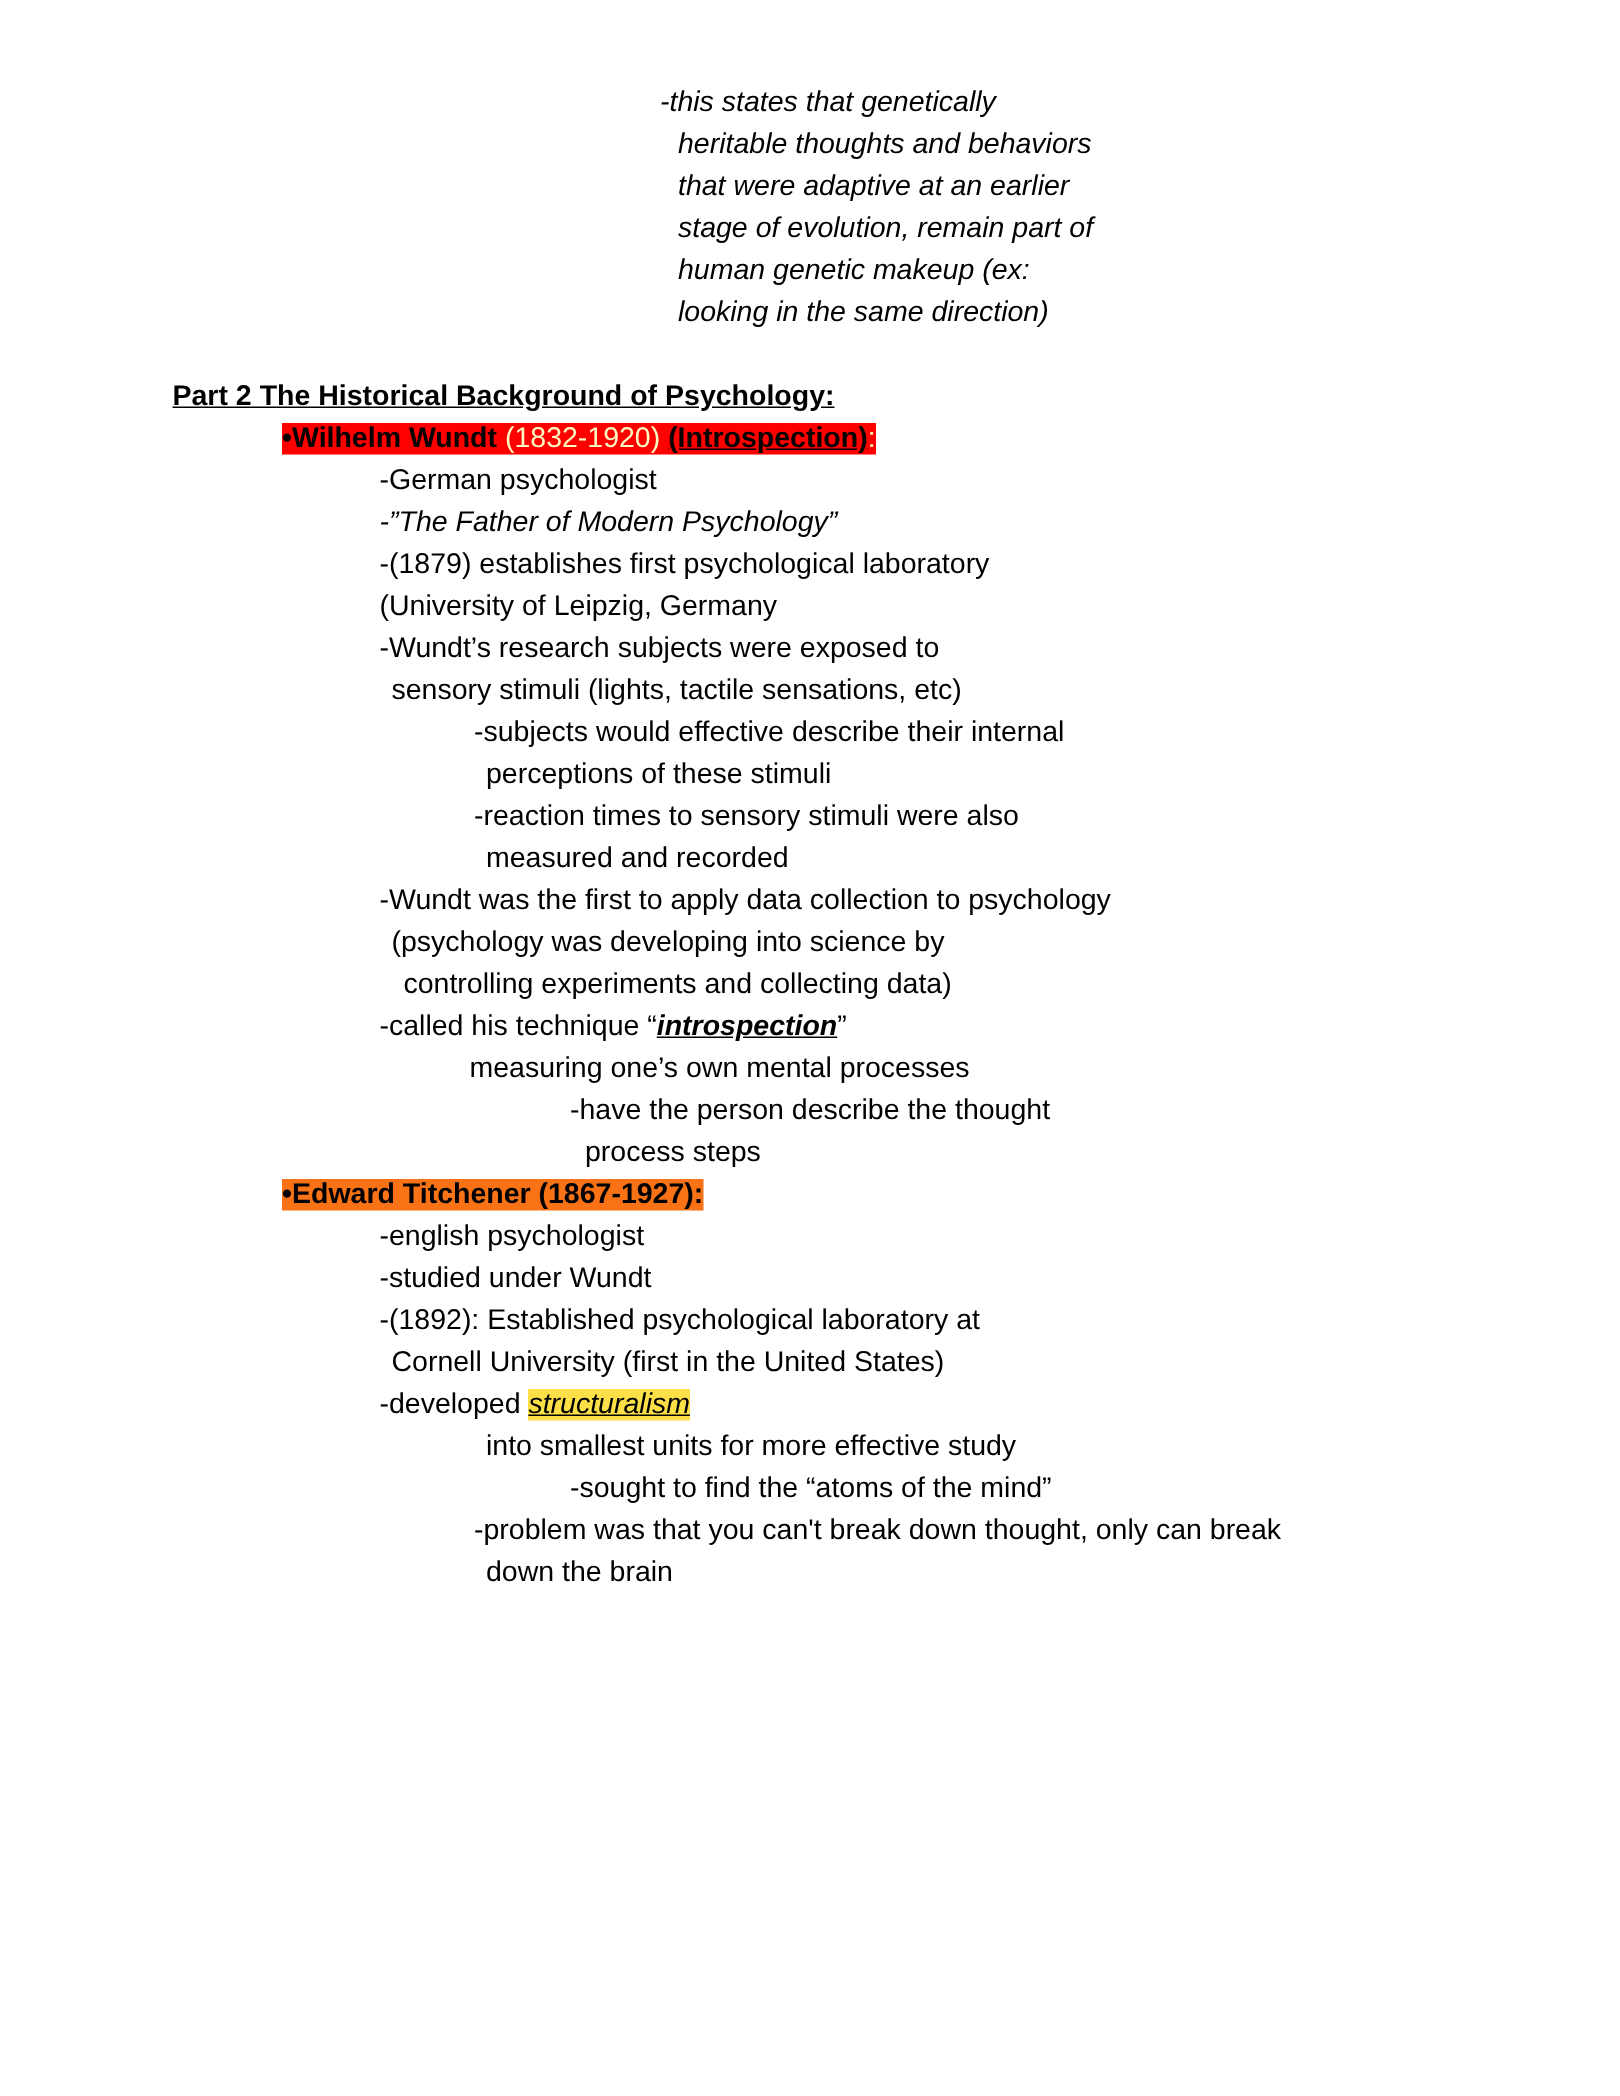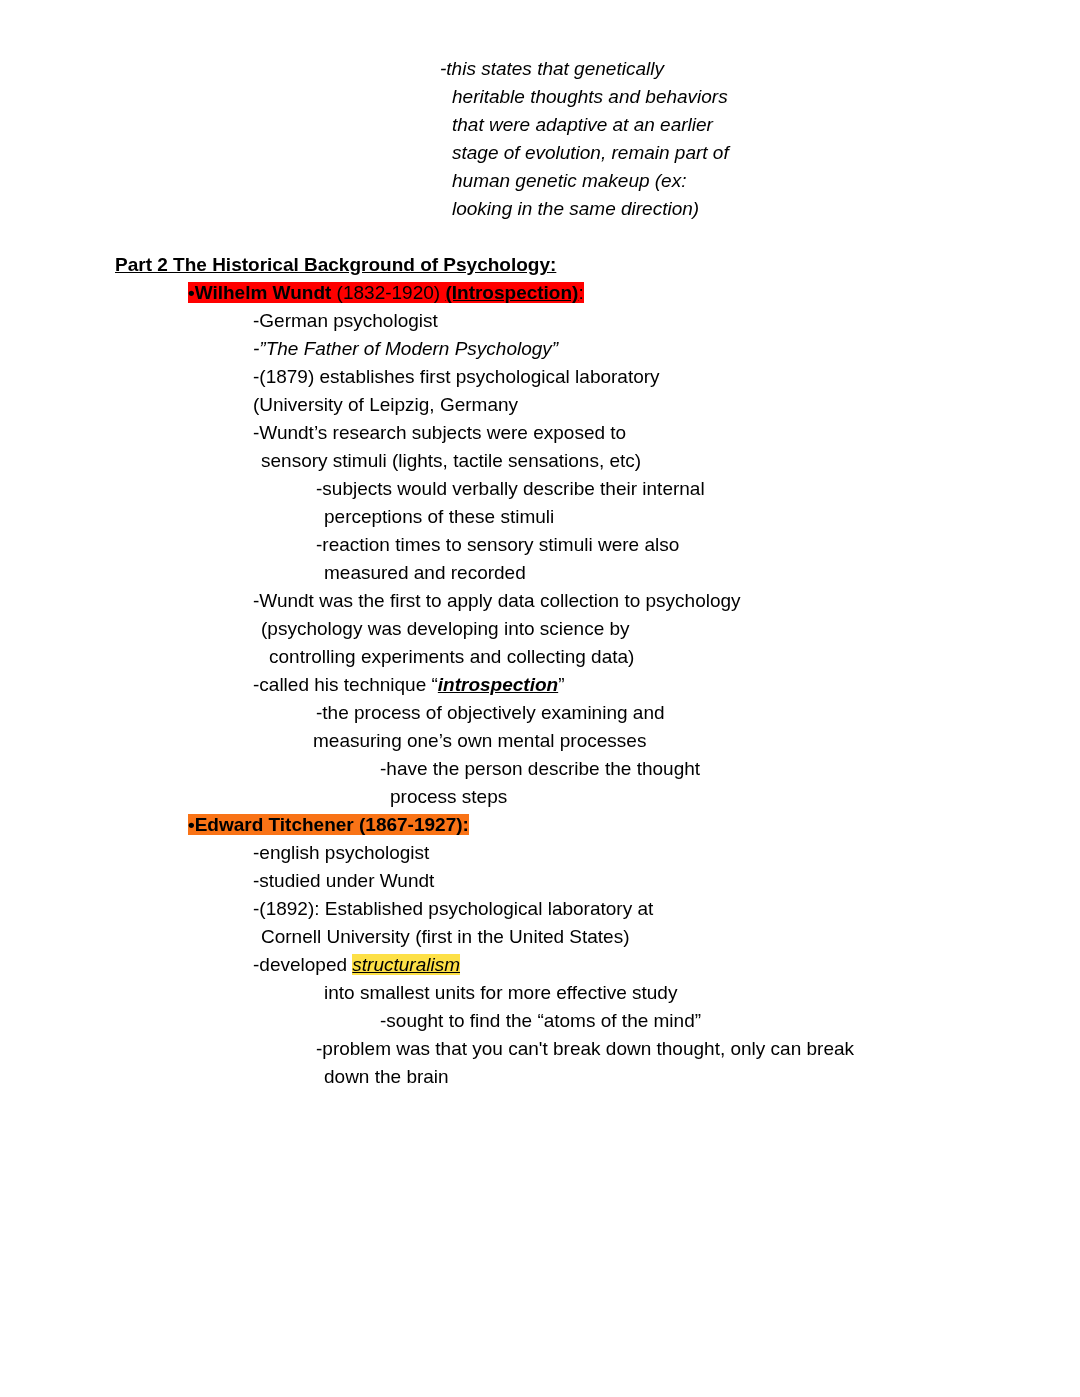--- a/index.html
+++ b/index.html
@@ -24,21 +24,21 @@
   .i2  { margin-left: 316px; }
   .i2c { margin-left: 324px; }
   .i2m { margin-left: 313px; }
   .i3  { margin-left: 380px; }
   .i3c { margin-left: 390px; }
 
   
   .b { font-weight: bold; }
   .u { text-decoration: underline; }
   .it { font-style: italic; }
-  .darkred { color: #000000; }
+  .darkred { color: #fef9c3; }
   .hl-red { background: #ff0000; }
   .hl-green { background: #f97316; margin-top: 32px; }
   .hl-lgreen { background: #fde047; }
 </style>
 </head>
 <body>
 
 <div class="doc">
 
   <div>
@@ -55,29 +55,28 @@
   <div class="line heading-line">Part 2 The Historical Background of Psychology:</div>
 
   <div class="line ib"><span class="hl-red"><span class="b">•Wilhelm Wundt</span><span class="darkred"> (1832-1920) </span><span class="b u">(Introspection)</span><span class="darkred">:</span></span></div>
 
   <div class="line i1">-German psychologist</div>
   <div class="line i1 it">-”The Father of Modern Psychology”</div>
   <div class="line i1">-(1879) establishes first psychological laboratory</div>
   <div class="line i1">(University of Leipzig, Germany</div>
   <div class="line i1">-Wundt’s research subjects were exposed to</div>
   <div class="line i1c">sensory stimuli (lights, tactile sensations, etc)</div>
-  <div class="line i2">-subjects would verbally describe their internal</div>
+  <div class="line i2">-subjects would effective describe their internal</div>
   <div class="line i2c">perceptions of these stimuli</div>
   <div class="line i2">-reaction times to sensory stimuli were also</div>
   <div class="line i2c">measured and recorded</div>
   <div class="line i1">-Wundt was the first to apply data collection to psychology</div>
   <div class="line i1c">(psychology was developing into science by</div>
   <div class="line i1cc">controlling experiments and collecting data)</div>
   <div class="line i1"><span>-called his technique “</span><span class="b it u">introspection</span><span>”</span></div>
-  <div class="line i2">-the process of objectively examining and</div>
   <div class="line i2m">measuring one’s own mental processes</div>
   <div class="line i3">-have the person describe the thought</div>
   <div class="line i3c">process steps</div>
 
   <div class="line ib"><span class="hl-green b">•Edward Titchener (1867-1927):</span></div>
 
   <div class="line i1">-english psychologist</div>
   <div class="line i1">-studied under Wundt</div>
   <div class="line i1">-(1892): Established psychological laboratory at</div>
   <div class="line i1c">Cornell University (first in the United States)</div>

